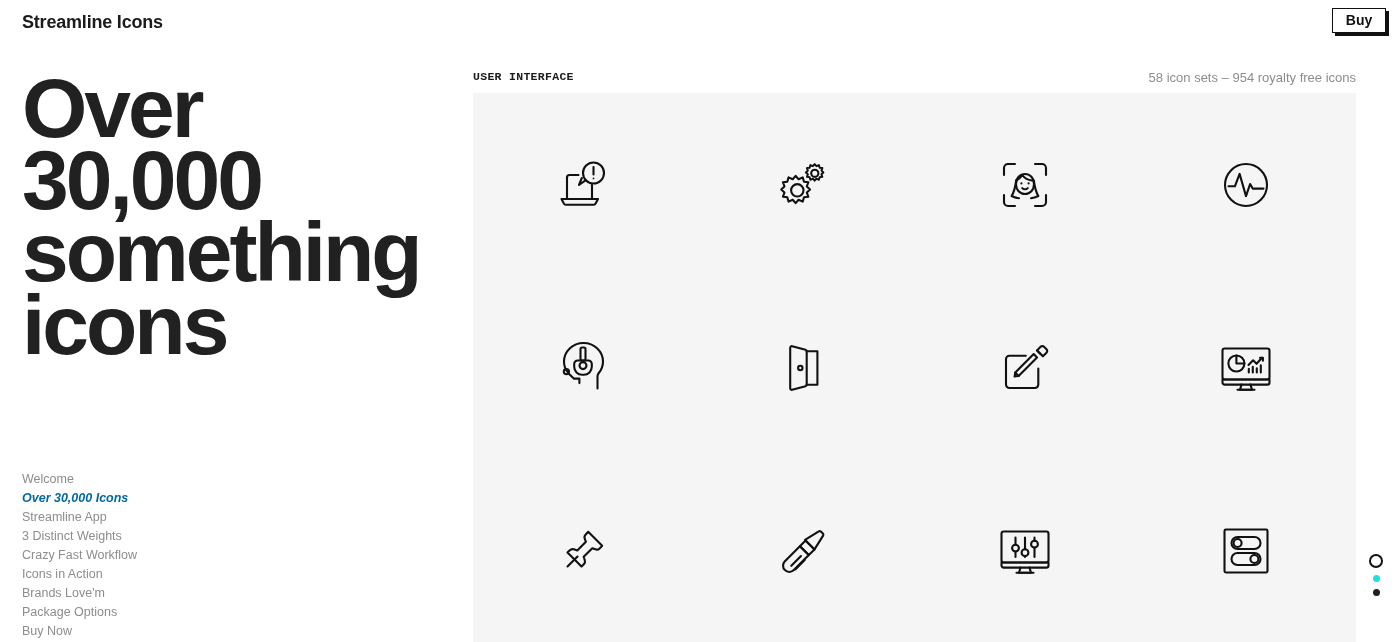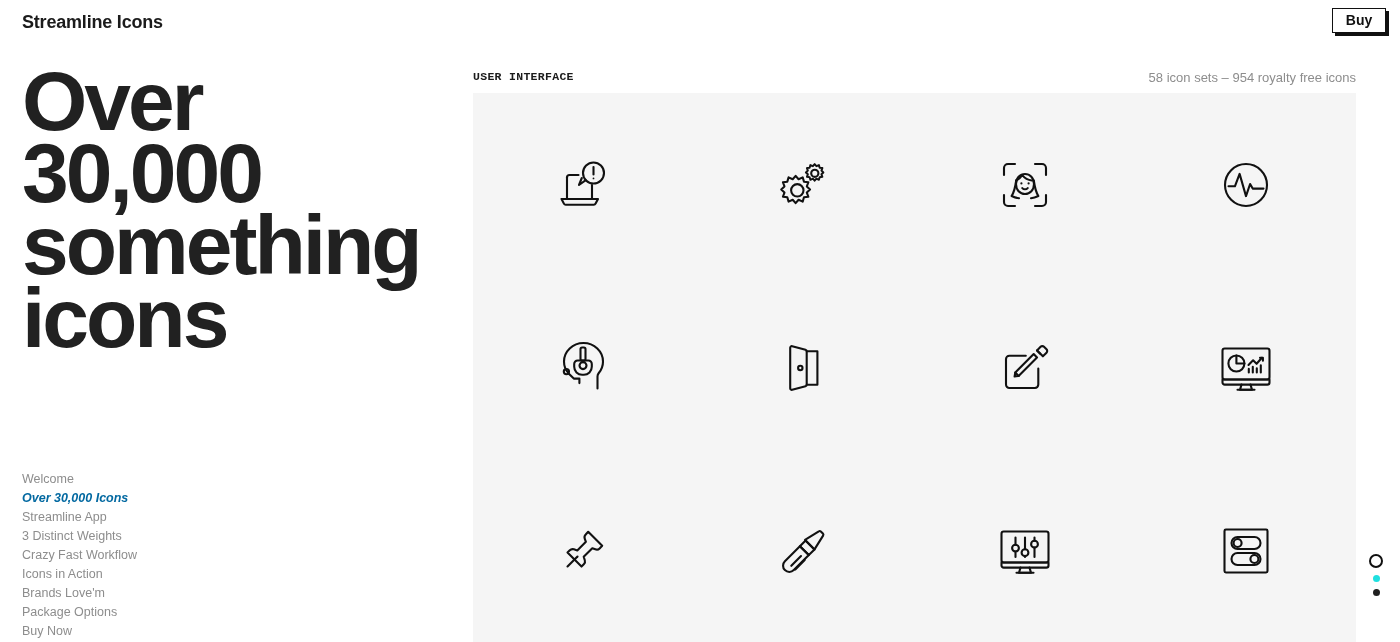--- a/index.html
+++ b/index.html
@@ -44,21 +44,21 @@
     line-height: 21px;
     text-align: center;
     cursor: pointer;
     padding: 0;
   }
 
   
   .left-col {
     position: absolute;
     left: 22px;
-    top: 65px;
+    top: 72px;
     width: 420px;
   }
 
   .headline {
     font-size: 84px;
     line-height: 0.86;
     font-weight: bold;
     letter-spacing: -3px;
     color: #212121;
     width: 400px;

